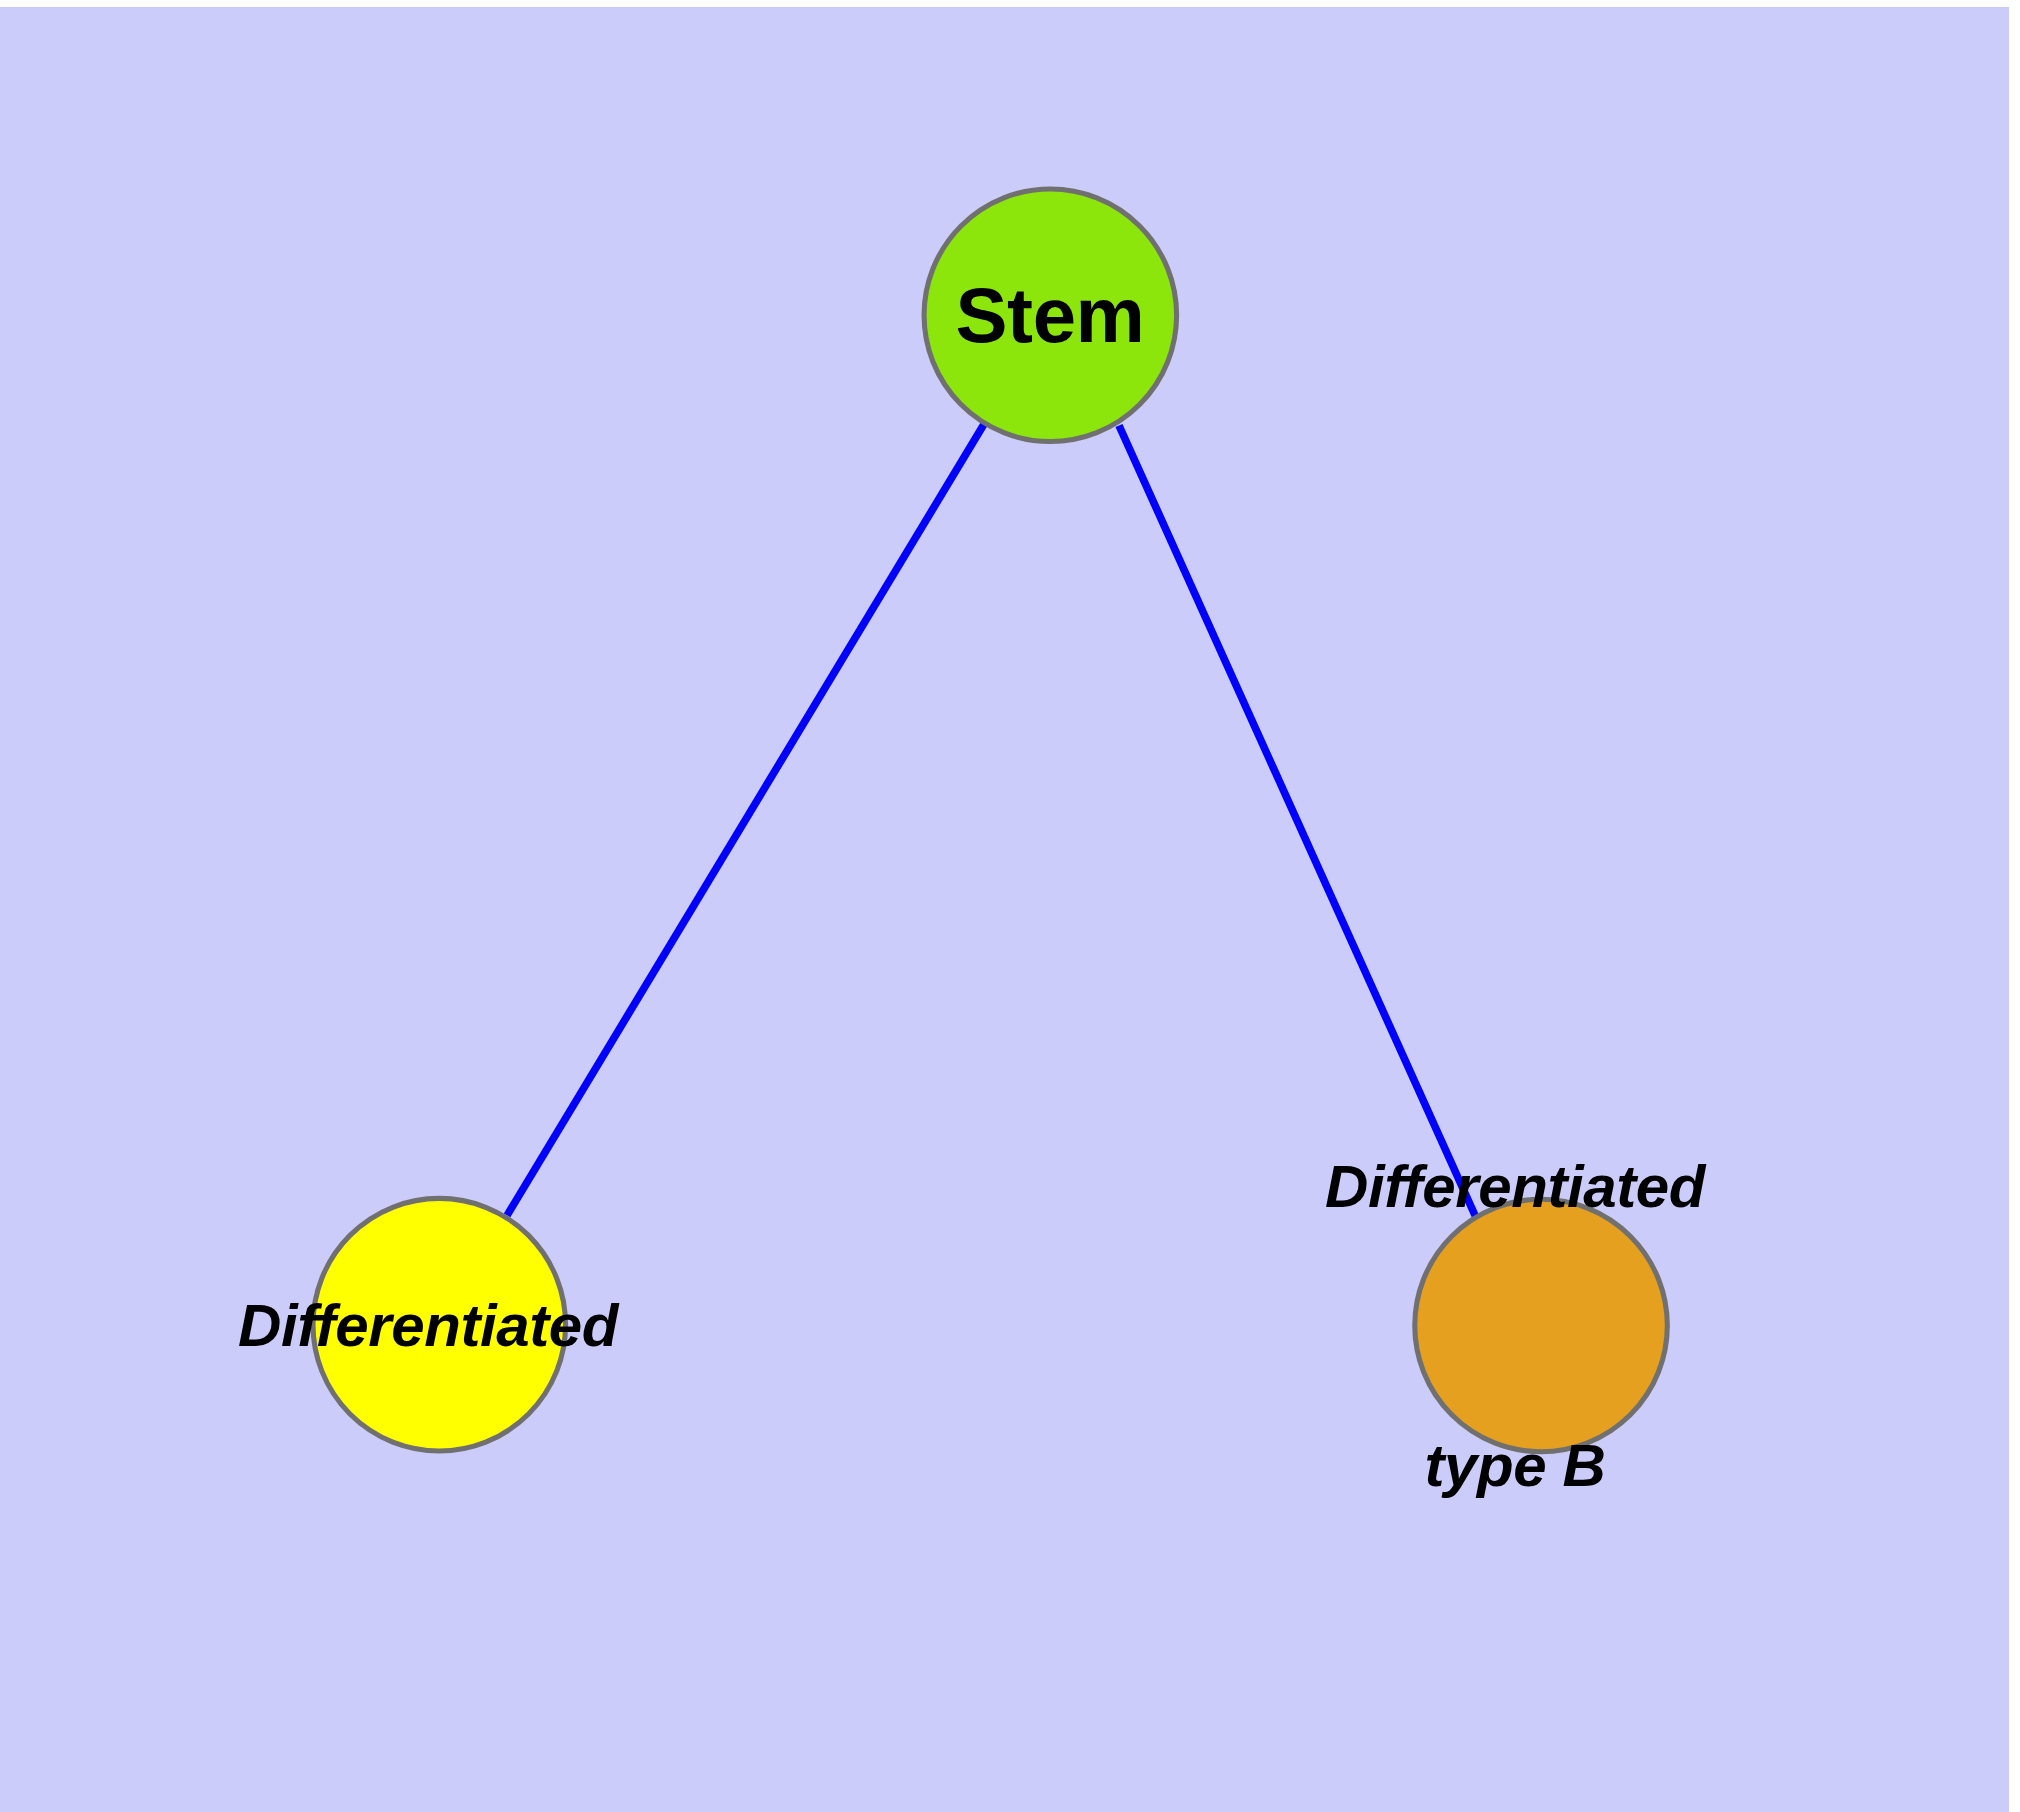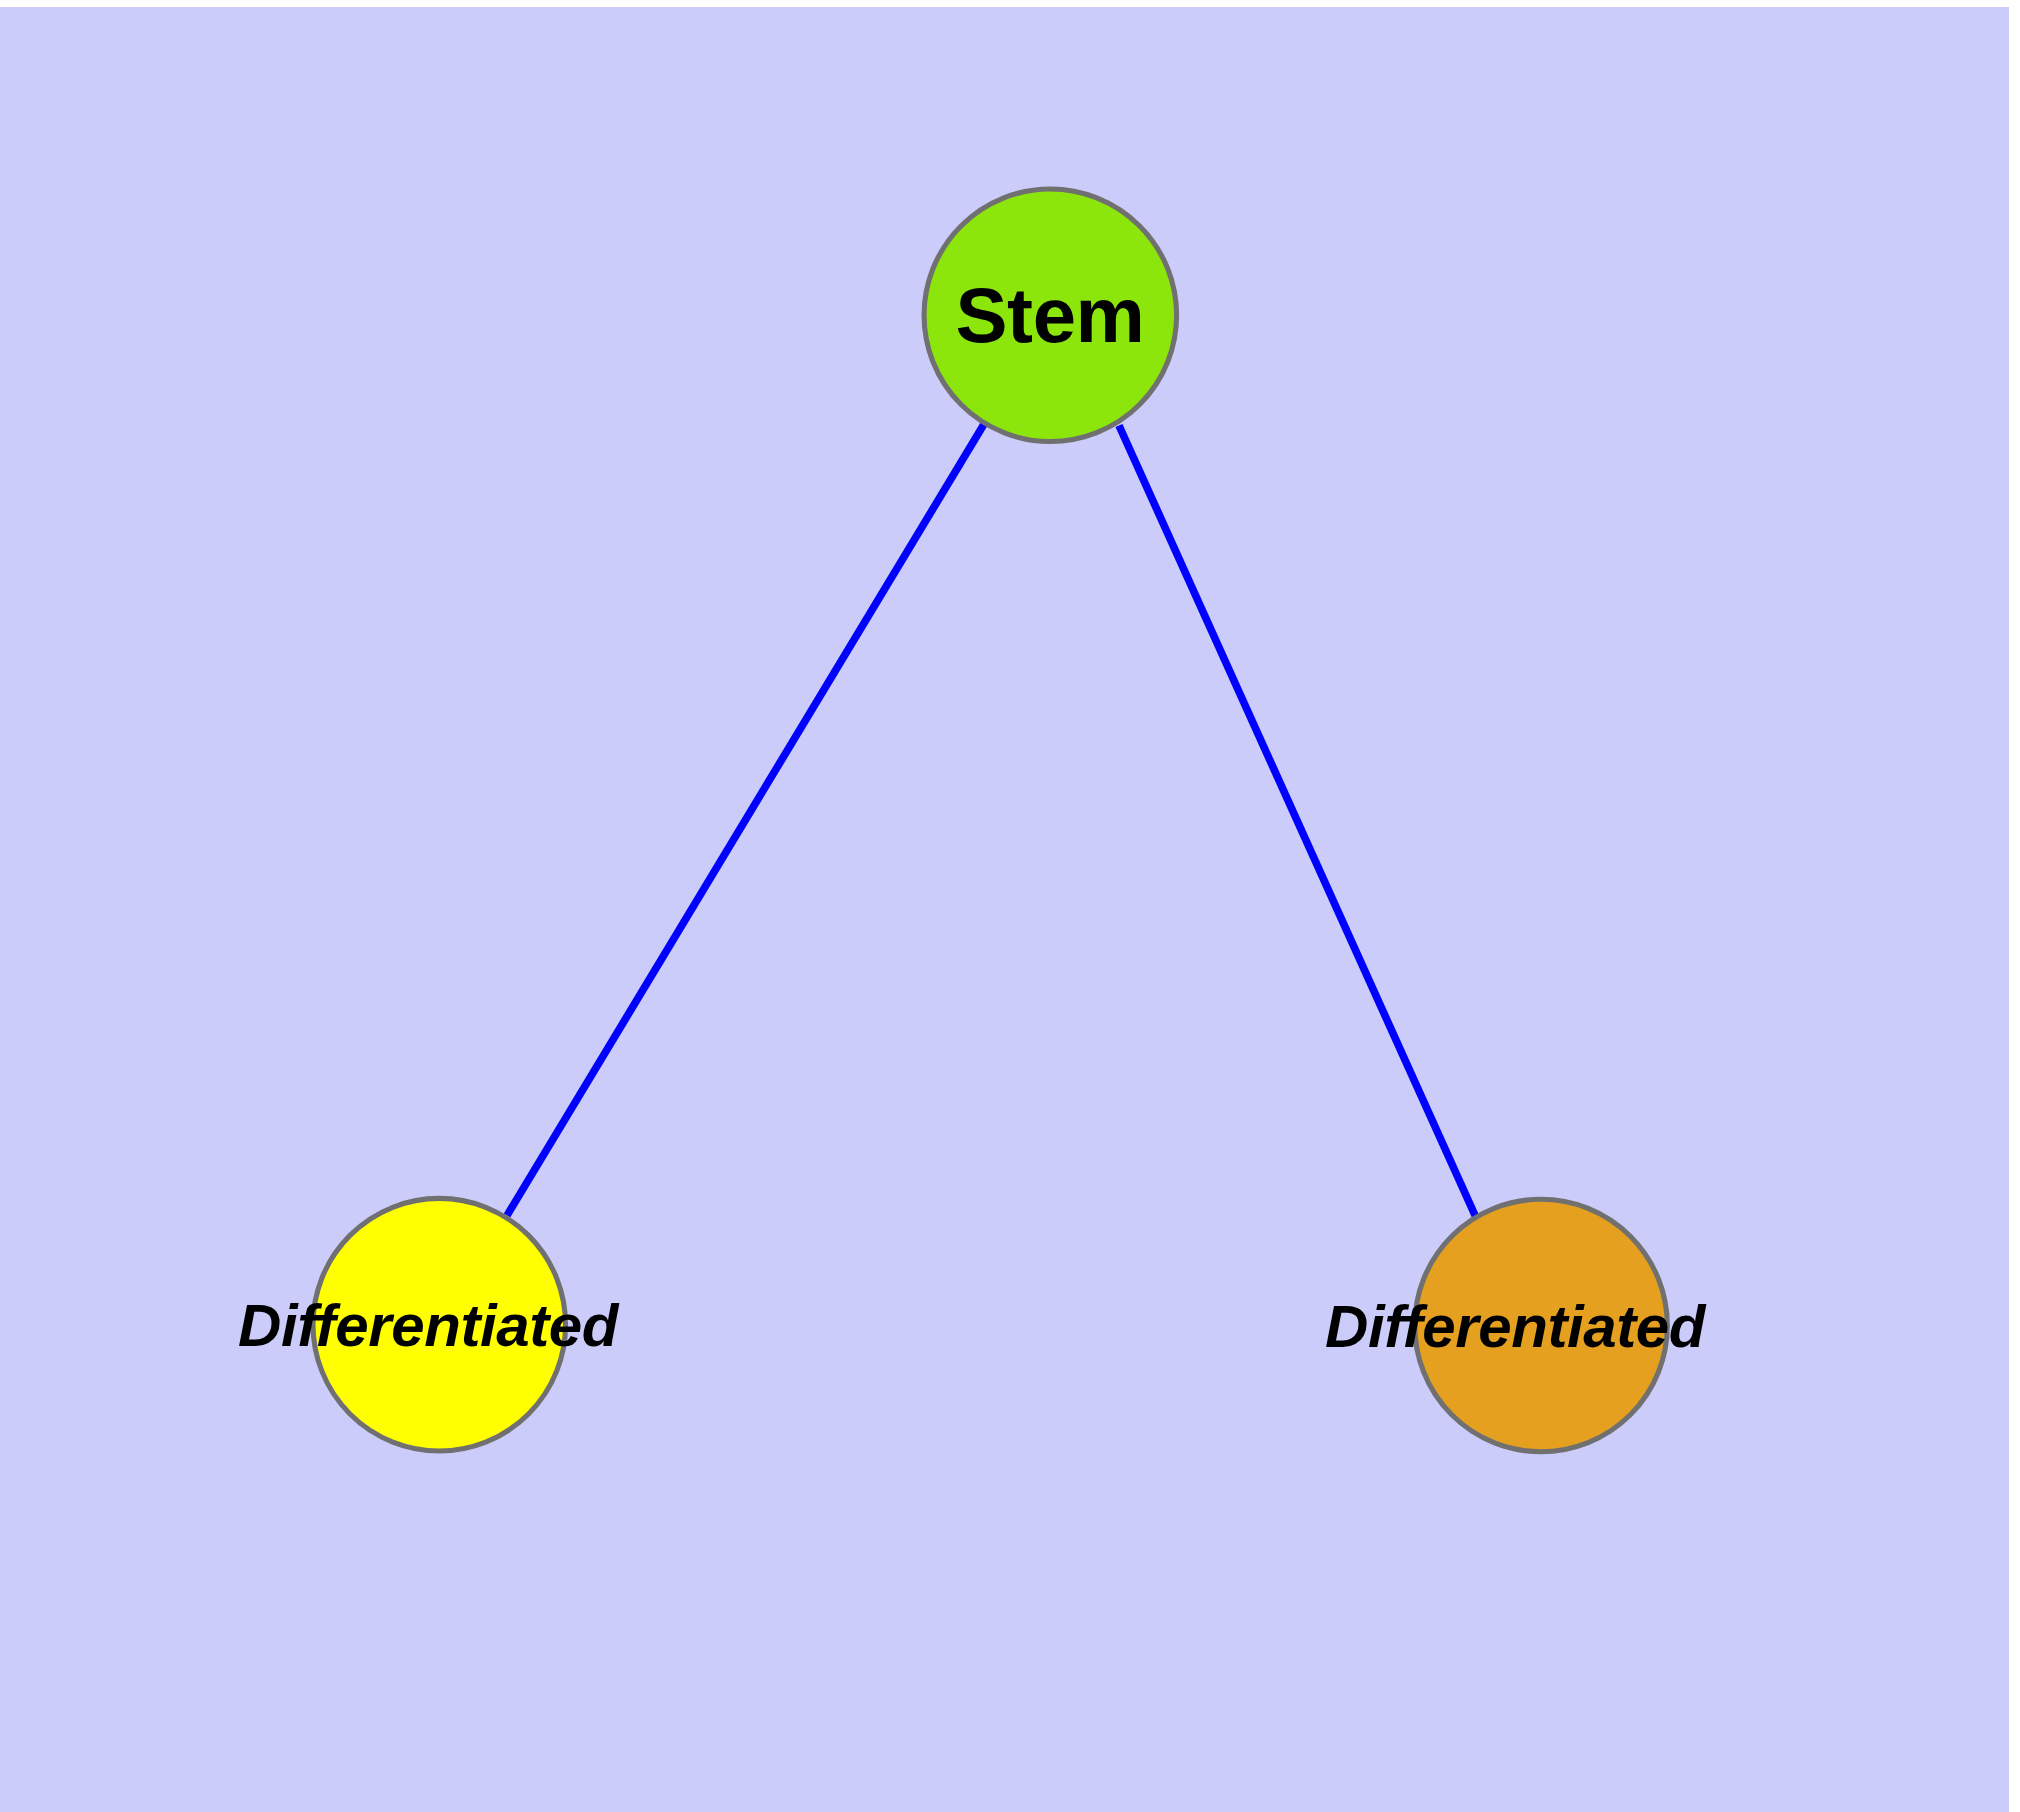--- a/index.html
+++ b/index.html
@@ -86,16 +86,17 @@
   </svg>
 
   <div id="label-stem" class="node-label label-single" style="left: 1050px; top: 315px; color: rgb(0, 0, 0);">Stem</div>
 
   <div id="label-type-a" class="node-label label-multi" style="left: 428px; top: 1325px; color: rgb(0, 0, 0);">
     <div>Differentiated</div>
   </div>
 
   <div id="label-type-b" class="node-label label-multi" style="left: 1515px; top: 1326px; color: rgb(0, 0, 0);">
     <div>Differentiated</div>
+    <div>type B</div>
   </div>
 
 </div>
 
 
 </body></html>

